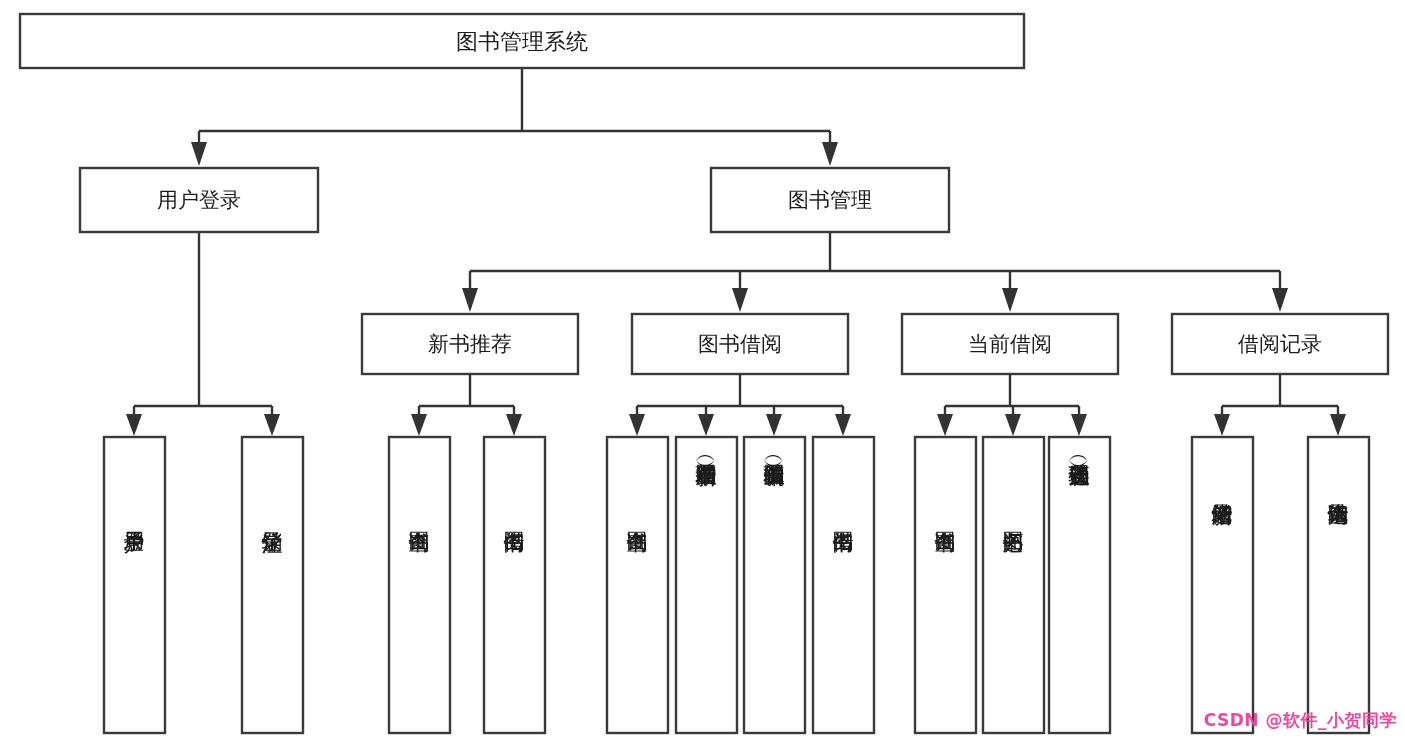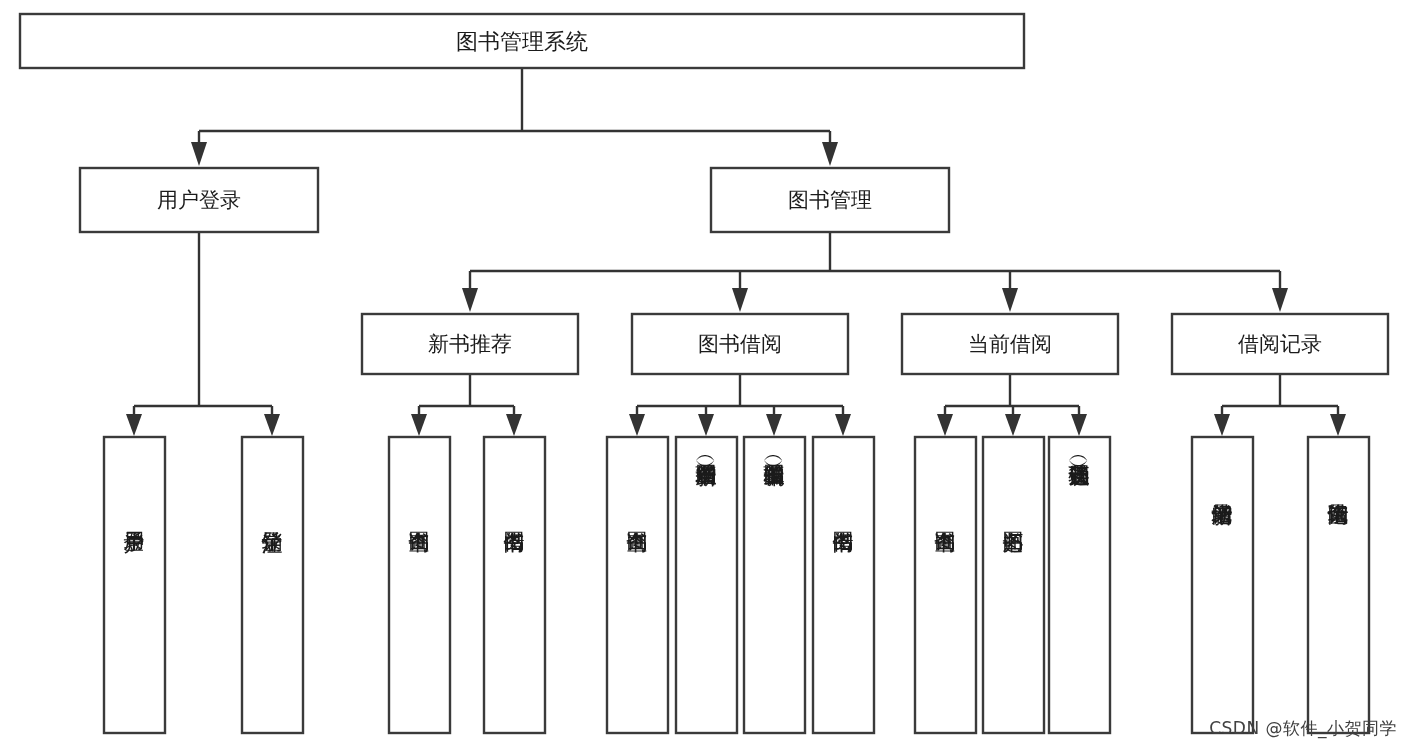--- a/index.html
+++ b/index.html
@@ -58,27 +58,28 @@
     text-anchor: middle;
     writing-mode: vertical-rl;
     glyph-orientation-vertical: 0;
   }
   .title-label {
     font-size: 22px;
   }
   .watermark {
     position: absolute;
     right: 8px;
-    bottom: 7px;
+    bottom: 15px;
     font-family: "DejaVu Sans", "Liberation Sans", sans-serif;
     font-size: 17px;
-    color: #404040;
+    color: #ec4899;
     white-space: nowrap;
     letter-spacing: 0.5px;
     user-select: none;
+    font-weight: bold;
   }
 </style>
 </head>
 <body>
 
 <div id="diagram-root">
 
   <svg id="diagram-svg" viewBox="0 0 1405 747">
 
     <g>

